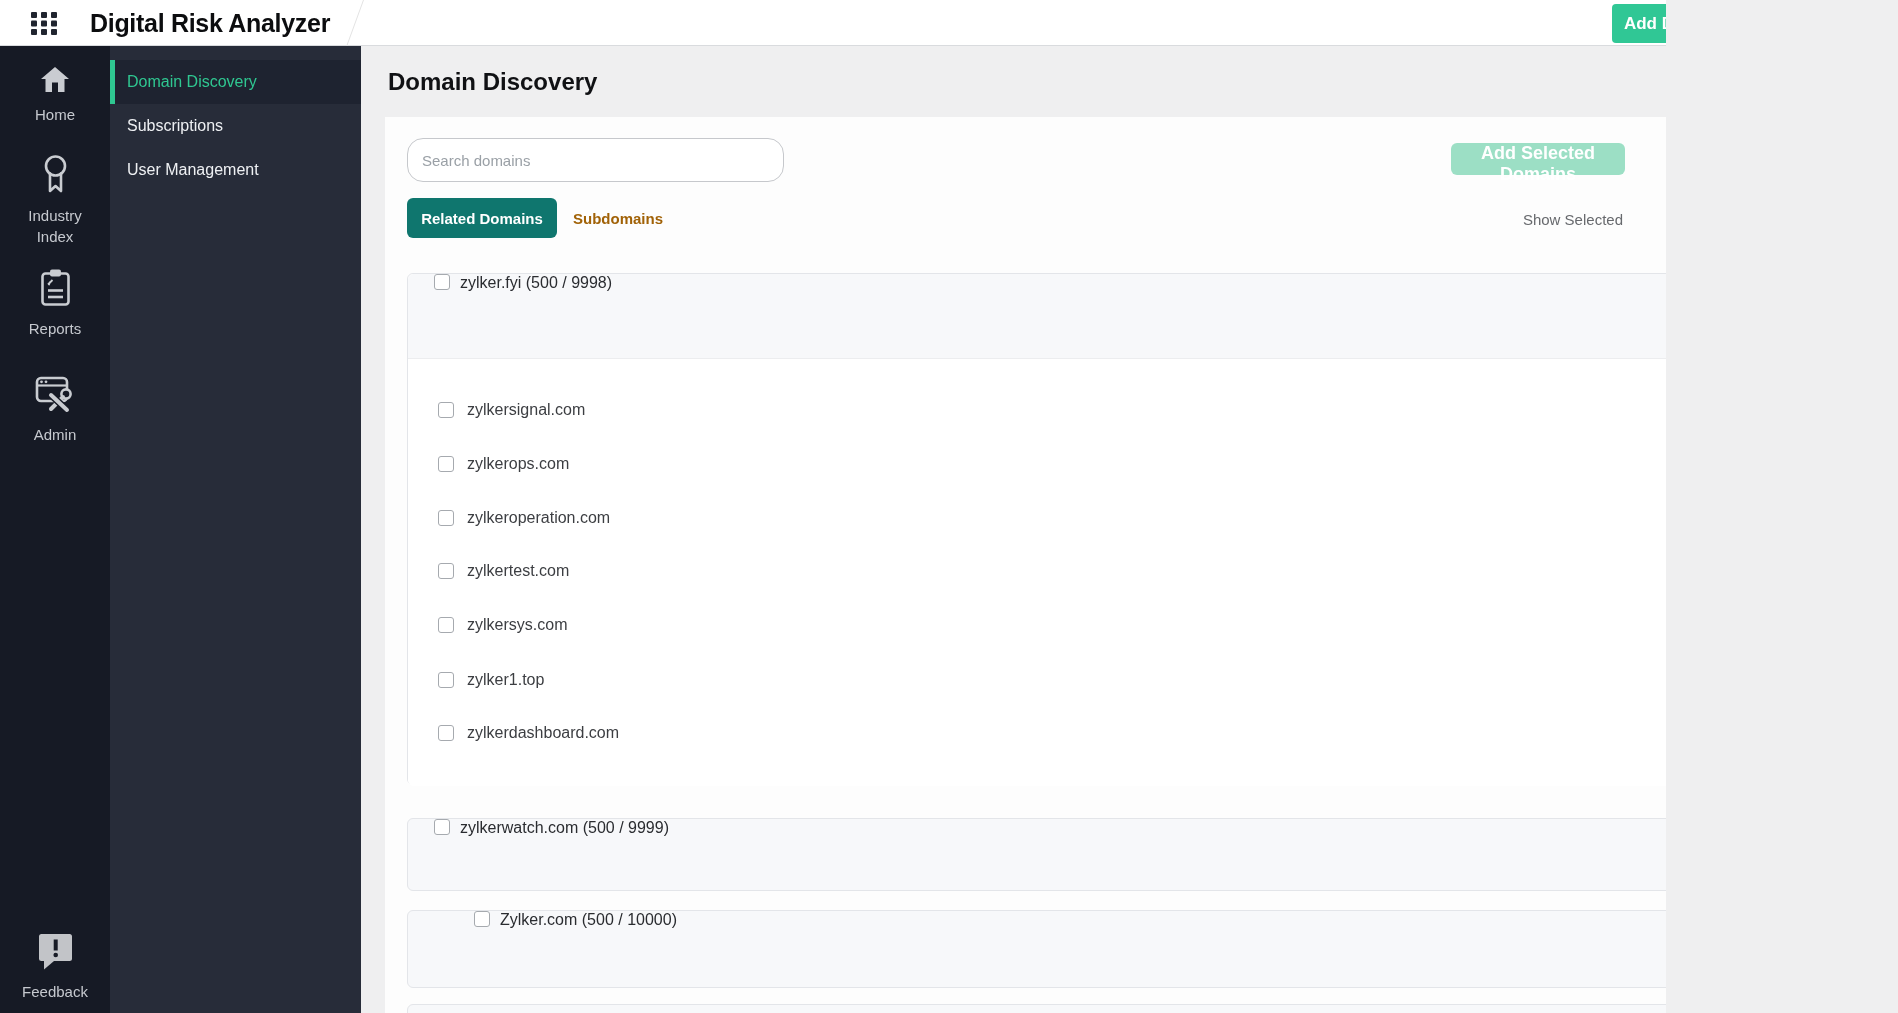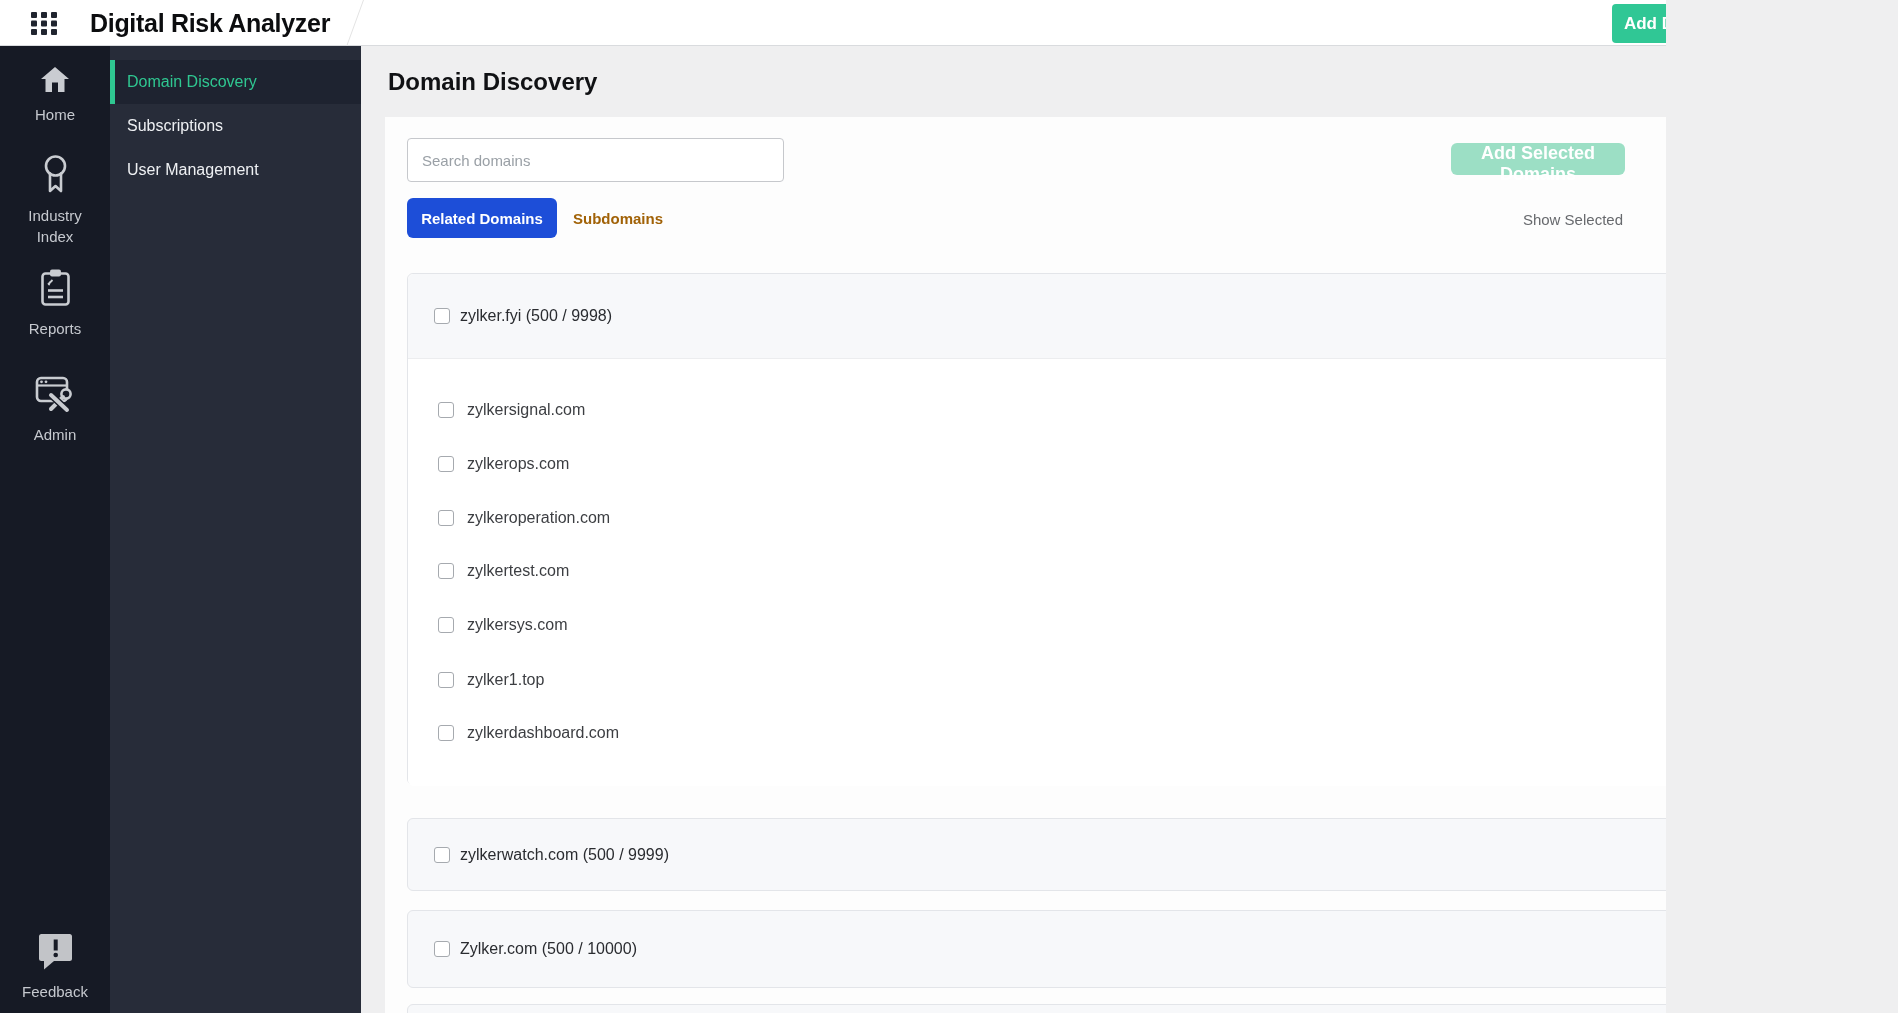--- a/index.html
+++ b/index.html
@@ -41,39 +41,39 @@
   .ss-item.active { background:#1e2330; color:#2fc791; }
   .ss-item.active::before { content:""; position:absolute; left:0; top:0; bottom:0; width:5px; background:#2fc791; }
   .ss-list { padding-top:14px; }
 
   
   .content { position:absolute; left:361px; top:46px; right:0; bottom:0; background:#efeff0; }
   .page-title { position:absolute; left:27px; top:22px; font-size:24px; font-weight:bold; color:#101114; }
   .panel { position:absolute; left:24px; top:71px; right:0; bottom:0; background:#fdfdfd; overflow:hidden; }
 
   .search-input { position:absolute; left:22px; top:21px; width:377px; height:44px; border:1px solid #c6c8cc;
-                  border-radius:4px; padding:0 14px; font-size:15px; color:#333; background:#fff;
+                  border-radius:16px; padding:0 14px; font-size:15px; color:#333; background:#fff;
                   font-family:inherit; outline:none; }
   .search-input::placeholder { color:#9aa0a6; }
   .add-selected-btn { position:absolute; top:26px; right:41px; width:174px; height:32px; background:#9cdfc5;
                       border:none; border-radius:6px; color:#ffffff; font-weight:bold; font-size:18px;
                       font-family:inherit; cursor:default; }
-  .tab-pill { position:absolute; left:22px; top:81px; width:150px; height:40px; background:#1d4ed8;
+  .tab-pill { position:absolute; left:22px; top:81px; width:150px; height:40px; background:#0f766e;
               border:none; border-radius:6px; color:#fff; font-weight:bold; font-size:15px;
               font-family:inherit; cursor:pointer; }
   .tab-plain { position:absolute; left:188px; top:81px; height:40px; display:flex; align-items:center;
                font-size:15px; font-weight:bold; color:#a16207; cursor:pointer; background:none; border:none;
                font-family:inherit; }
   .show-selected { position:absolute; top:94px; right:43px; font-size:15px; color:#67696d; cursor:pointer; }
 
   
   .card { position:absolute; left:22px; width:1445px; border:1px solid #e3e5e9; border-radius:6px;
           background:#f7f8fa; }
   .card.expanded { background:#ffffff; }
-  .card-header { position:relative; display:flex; align-items:center; height:100%; padding-left:26px; }
+  .card-header { position:relative; display:flex; height:100%; padding-left:26px; }
   .card.expanded .card-header { height:85px; background:#f7f8fa; border-bottom:1px solid #ecedef;
                                 border-radius:6px 6px 0 0; }
   .checkbox { width:16px; height:16px; border:1.5px solid #a6aaaf; border-radius:3px; background:#fff;
               flex:0 0 auto; cursor:pointer; }
   .group-label { margin-left:10px; font-size:16px; color:#2a2c30; }
   .expander { position:absolute; right:24px; top:50%; transform:translateY(-50%); width:28px; text-align:center;
               cursor:pointer; }
   .expander .bar { width:26px; height:3px; background:#2e6fe8; border-radius:1px; margin:2px auto 0; }
   .card-body { position:relative; height:427px; background:#fff; border-radius:0 0 6px 6px; }
   .domain-item { position:absolute; left:30px; display:flex; align-items:center; transform:translateY(-50%); }
@@ -270,21 +270,21 @@
           <div class="group-label">zylkerwatch.com (500 / 9999)</div>
           <div class="expander">
             <svg width="22" height="11" viewBox="0 0 22 11">
               <polyline points="2,1.5 11,9 20,1.5" fill="none" stroke="#8aacf3" stroke-width="2.2" stroke-linecap="round"></polyline>
             </svg>
             <div class="bar"></div>
           </div>
         </div>
       </div>
 
-      <div class="card" style="top:793px; height:78px;">
+      <div class="card" style="top:793px; height:78px;padding-left:40px;">
         <div class="card-header">
           <div class="checkbox"></div>
           <div class="group-label">Zylker.com (500 / 10000)</div>
           <div class="expander">
             <svg width="22" height="11" viewBox="0 0 22 11">
               <polyline points="2,1.5 11,9 20,1.5" fill="none" stroke="#8aacf3" stroke-width="2.2" stroke-linecap="round"></polyline>
             </svg>
             <div class="bar"></div>
           </div>
         </div>

